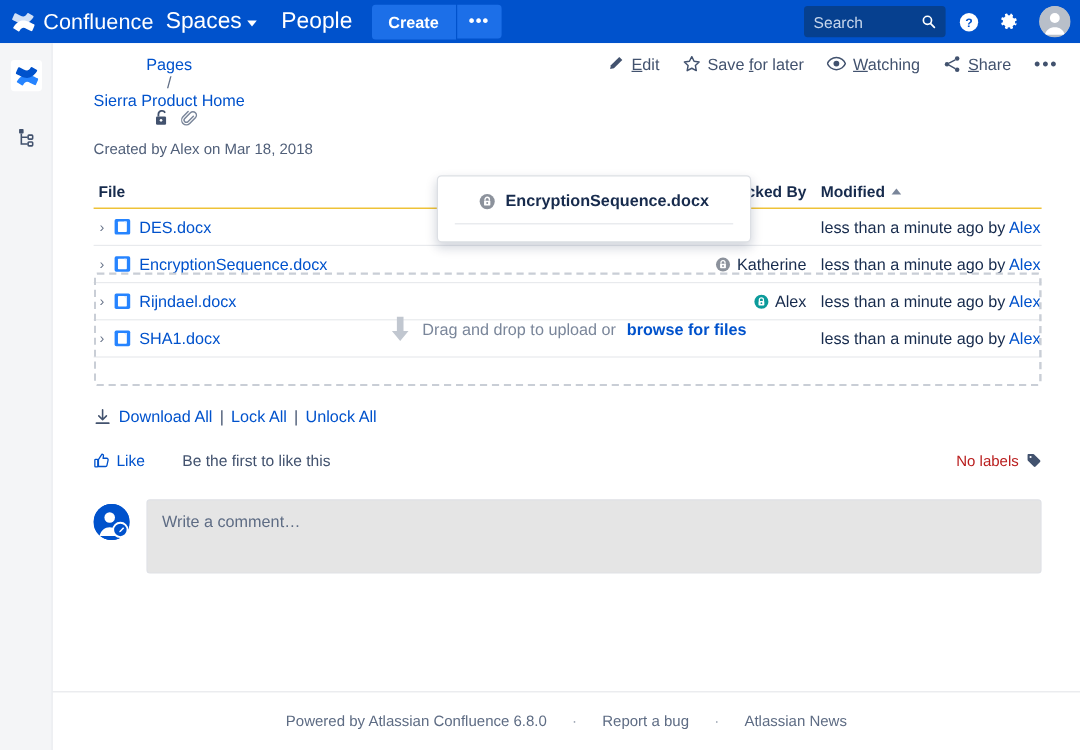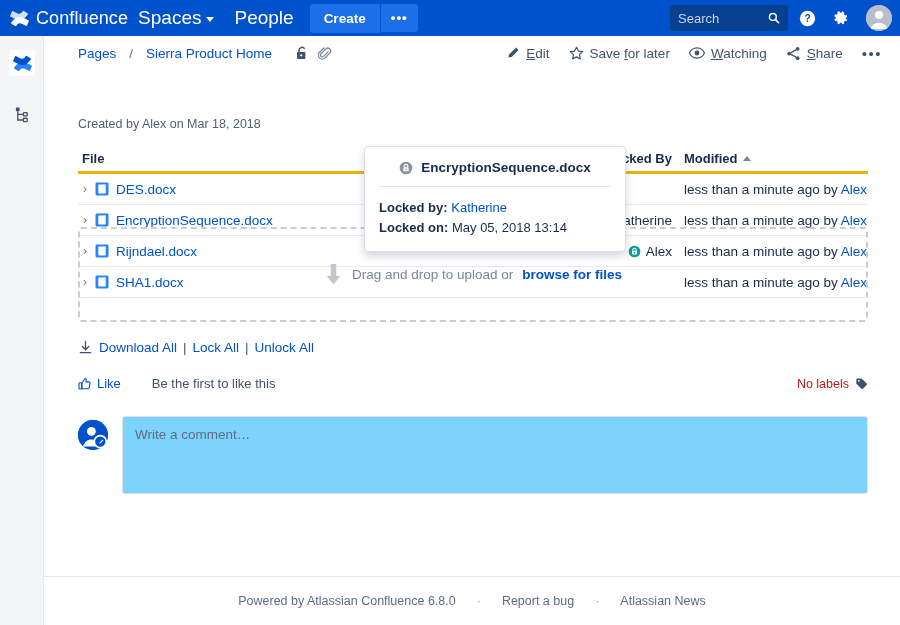--- a/index.html
+++ b/index.html
@@ -69,42 +69,42 @@
   .rail-grip {
     position:absolute; left:43px; top:338px; width:8px; height:16px;
     display:flex; align-items:center; justify-content:center; gap:2px; cursor:col-resize;
   }
   .rail-grip i { width:1.5px; height:11px; background:#9aa2b1; display:block; }
 
   
   .content { position:absolute; left:44px; top:36px; width:856px; height:540px; background:#fff; }
 
   .crumbrow { position:absolute; left:0; top:0; width:856px; height:36px; }
-  .crumbs { position:absolute; left:34px; top:10px; display:flex; align-items:center; gap:13px; font-size:13.5px; }
+  .crumbs { position:absolute; left:34px; top:10px; display:flex; align-items:center; gap:0; font-size:13.5px;flex-direction:column; }
   .crumbs a { color:#0052CC; text-decoration:none; cursor:pointer; }
   .crumb-sep { color:#5E6C84; }
   .crumb-icons { display:flex; align-items:center; gap:9px; margin-left:10px; }
 
   .pageactions { position:absolute; right:18px; top:10px; display:flex; align-items:center; gap:19px; }
   .pa {
     display:flex;align-items:flex-start;gap:6px; color:#42526E; font-size:13.5px; cursor:pointer;
   }
   .pa u { text-decoration:underline; }
 
   .pagetitle {
     position:absolute; left:34px; top:40px; font-size:27px; color:#172B4D;
     font-weight:700; letter-spacing:-.2px;
   }
   .byline { position:absolute; left:34px; top:81px; font-size:12.5px; color:#505F79; }
 
   
   .table { position:absolute; left:34px; top:110px; width:790px; }
   .thead {
     display:flex; align-items:center; height:28px; font-size:13px; color:#172B4D;
-    font-weight:700; border-bottom:3px solid #eab308;
+    font-weight:700; border-bottom:1px solid #eab308;
   }
   .col-file { width:510px; padding-left:4px; }
   .col-locked { width:90px; text-align:right; padding-right:6px;}
   .col-mod { width:190px; padding-left:6px; display:flex; align-items:center; gap:6px;}
   .sortarrow { width:0;height:0;border-left:4px solid transparent;border-right:4px solid transparent;border-bottom:5px solid #7A869A; display:inline-block;}
 
   .trow {
     display:flex; align-items:center; height:31px; font-size:13.5px;
     border-bottom:1px solid #E8EAED;
   }
@@ -131,21 +131,21 @@
 
   .likerow { position:absolute; left:34px; top:340px; width:790px; display:flex; align-items:center; }
   .like { display:flex; align-items:center; gap:5px; color:#0052CC; font-size:13px; cursor:pointer; }
   .likehint { margin-left:31px; font-size:13px; color:#42526E; }
   .labels { margin-left:auto; display:flex; align-items:center; gap:6px; font-size:12.5px; color:#b91c1c; cursor:pointer;}
 
   
   .commentrow { position:absolute; left:34px; top:380px; width:790px; display:flex; gap:14px; }
   .c-avatar { width:30px;height:30px;border-radius:50%;background:#0052CC; position:relative; flex:none; margin-top:4px;}
   .c-box {
-    flex:1; height:78px; background:#7dd3fc; border:1px solid #DFE1E6; border-radius:3px;
+    flex:1; height:62px; background:#e5e5e5; border:1px solid #DFE1E6; border-radius:3px;
     padding:10px 12px; font-size:13.5px; color:#5E6C84; cursor:text;
   }
 
   
   .popup {
     position:absolute; left:320px; top:110px; width:262px;
     background:#fff; border:1px solid #DCDFE4; border-radius:4px;
     box-shadow:0 4px 9px rgba(9,30,66,.18); padding:13px 14px 14px; z-index:20;
   }
   .popup-title {
@@ -448,30 +448,20 @@
     <div class="popup">
       <div class="popup-title">
         <svg width="14" height="14" viewBox="0 0 16 16">
           <circle cx="8" cy="8" r="7.2" fill="#8C929C"></circle>
           <path d="M5.9 7.2V6a2.1 2.1 0 014.2 0v1.2" fill="none" stroke="#fff" stroke-width="1.3"></path>
           <rect x="5" y="7.1" width="6" height="4.7" rx=".8" fill="#fff"></rect>
           <circle cx="8" cy="9.4" r=".95" fill="#8C929C"></circle>
         </svg>
         <span>EncryptionSequence.docx</span>
       </div>
-      <div class="popup-body">
-        <div>
-          <b>Locked by:</b>
-          <a>Katherine</a>
-        </div>
-        <div>
-          <b>Locked on:</b>
-          <span>May 05, 2018 13:14</span>
-        </div>
-      </div>
     </div>
 
   </div>
 
   <div class="footer">
     <span>Powered by Atlassian Confluence 6.8.0</span>
     <span class="fdot">·</span>
     <a>Report a bug</a>
     <span class="fdot">·</span>
     <a>Atlassian News</a>

